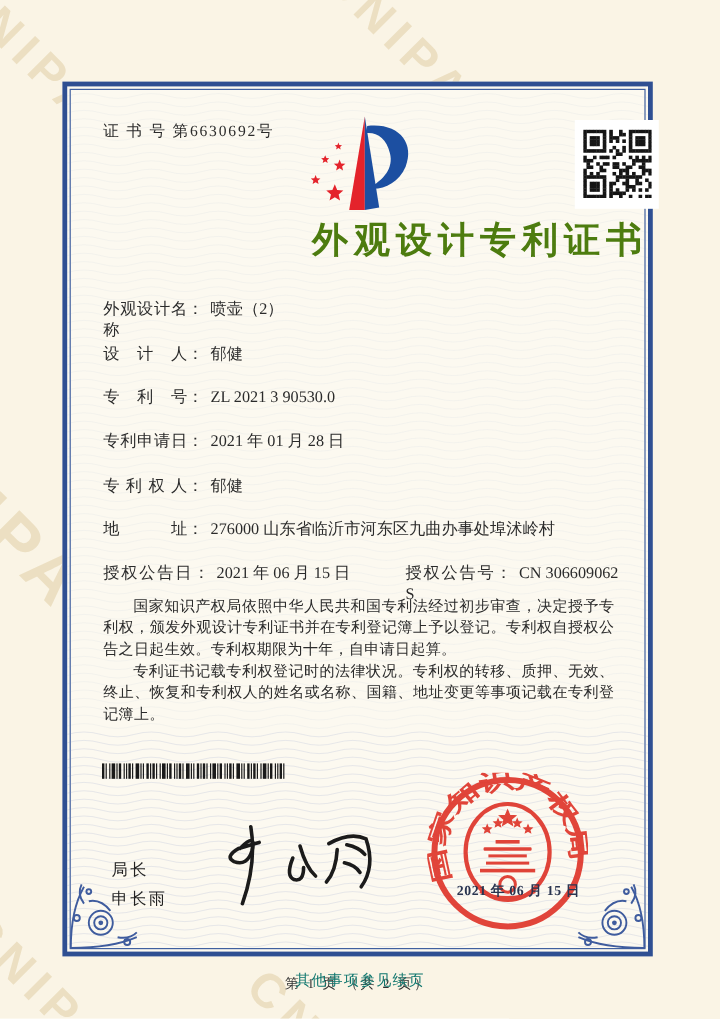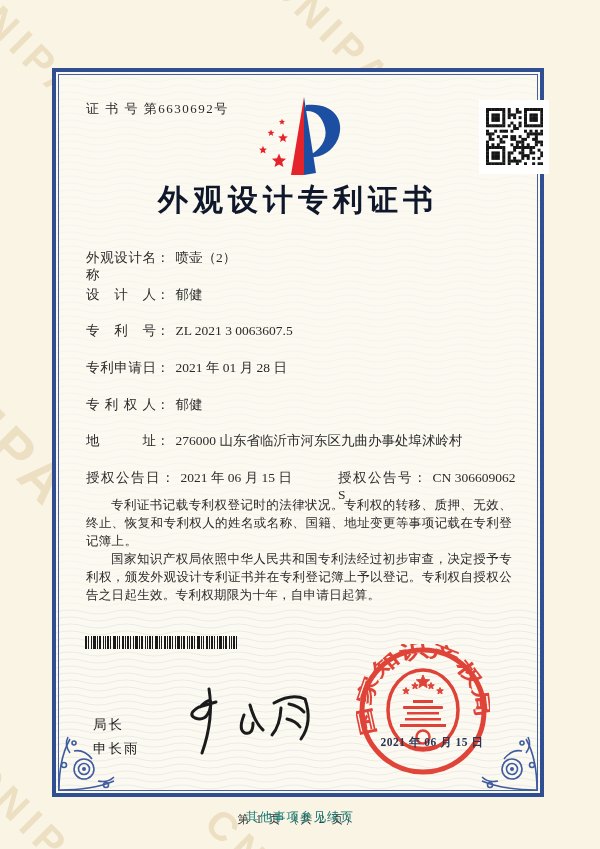--- a/index.html
+++ b/index.html
@@ -10,22 +10,22 @@
       transform:rotate(45deg);transform-origin:left top;white-space:nowrap;pointer-events:none;}
   .wm.big{font-size:56px;}
   .frame{position:absolute;left:52px;top:68px;width:492px;height:729px;box-sizing:border-box;
          border:4px solid #2f4f92;background:#fcf9f0;}
   .frame-inner{position:absolute;inset:2px;border:1px solid #40609f;pointer-events:none;}
   .waves{position:absolute;left:0;top:0;pointer-events:none;}
   .certno{position:absolute;left:30px;top:28px;font-size:13px;letter-spacing:1.5px;color:#2b2b2b;}
   .logo{position:absolute;left:196px;top:23px;}
   .qrpatch{position:absolute;left:423px;top:28px;width:70px;height:74px;background:#ffffff;}
   .qrpatch svg{position:absolute;left:7px;top:8px;}
-  .title{position:absolute;left:0;right:0;top:108px;text-align:center;font-size:30px;
-         font-weight:bold;letter-spacing:5px;color:#0f172a;}
+  .title{position:absolute;left:0;right:0;top:108px;text-align:right;font-size:30px;
+         font-weight:bold;letter-spacing:5px;color:#4d7c0f;}
   .fields{position:absolute;left:30px;top:178px;width:430px;font-size:13.5px;color:#2b2b2b;}
   .frow{height:36.7px;line-height:1.25;}
   .flabel{display:inline-block;width:70px;text-align:justify;text-align-last:justify;vertical-align:top;}
   .fval{margin-left:6px;}
   .grant2{position:absolute;left:252px;top:0;font-family:Liberation Serif, serif;}
   .glabel{letter-spacing:1.5px;}
   .paras{position:absolute;left:30px;top:424px;width:426px;font-size:12.5px;line-height:18px;
          color:#2b2b2b;text-align:justify;letter-spacing:0.3px;}
   .paras p{margin:0;text-indent:2em;}
   .barcode{position:absolute;left:29px;top:564px;}
@@ -396,42 +396,42 @@
     <div class="title">外观设计专利证书</div>
 
     <div class="fields">
       <div class="frow">
         <span class="flabel">外观设计名称</span><span>：</span><span class="fval">喷壶（2）</span>
       </div>
       <div class="frow">
         <span class="flabel">设计人</span><span>：</span><span class="fval">郁健</span>
       </div>
       <div class="frow">
-        <span class="flabel">专利号</span><span>：</span><span class="fval">ZL 2021 3 0063607.5</span>
+        <span class="flabel">专利号</span><span>：</span><span class="fval">ZL 2021 3 90530.0</span>
       </div>
       <div class="frow">
         <span class="flabel">专利申请日</span><span>：</span><span class="fval">2021 年 01 月 28 日</span>
       </div>
       <div class="frow">
         <span class="flabel">专利权人</span><span>：</span><span class="fval">郁健</span>
       </div>
       <div class="frow">
         <span class="flabel">地址</span><span>：</span><span class="fval">276000 山东省临沂市河东区九曲办事处埠沭岭村</span>
       </div>
       <div class="frow" style="position:relative;">
         <span class="glabel">授权公告日</span><span>：</span><span class="fval">2021 年 06 月 15 日</span>
         <span class="grant2">
           <span class="glabel">授权公告号</span><span>：</span><span class="fval">CN 306609062 S</span>
         </span>
       </div>
     </div>
 
     <div class="paras">
+      <p>国家知识产权局依照中华人民共和国专利法经过初步审查，决定授予专利权，颁发外观设计专利证书并在专利登记簿上予以登记。专利权自授权公告之日起生效。专利权期限为十年，自申请日起算。</p>
       <p>专利证书记载专利权登记时的法律状况。专利权的转移、质押、无效、终止、恢复和专利权人的姓名或名称、国籍、地址变更等事项记载在专利登记簿上。</p>
-      <p>国家知识产权局依照中华人民共和国专利法经过初步审查，决定授予专利权，颁发外观设计专利证书并在专利登记簿上予以登记。专利权自授权公告之日起生效。专利权期限为十年，自申请日起算。</p>
     </div>
 
     <svg id="barcode" class="barcode" width="156" height="14">
         <rect x="0" y="0" width="2" height="13" fill="#1a1a1a"></rect>
         <rect x="3" y="0" width="1" height="13" fill="#1a1a1a"></rect>
         <rect x="6" y="0" width="1" height="13" fill="#1a1a1a"></rect>
         <rect x="8" y="0" width="3" height="13" fill="#1a1a1a"></rect>
         <rect x="12" y="0" width="1" height="13" fill="#1a1a1a"></rect>
         <rect x="14" y="0" width="2" height="13" fill="#1a1a1a"></rect>
         <rect x="18" y="0" width="1" height="13" fill="#1a1a1a"></rect>

